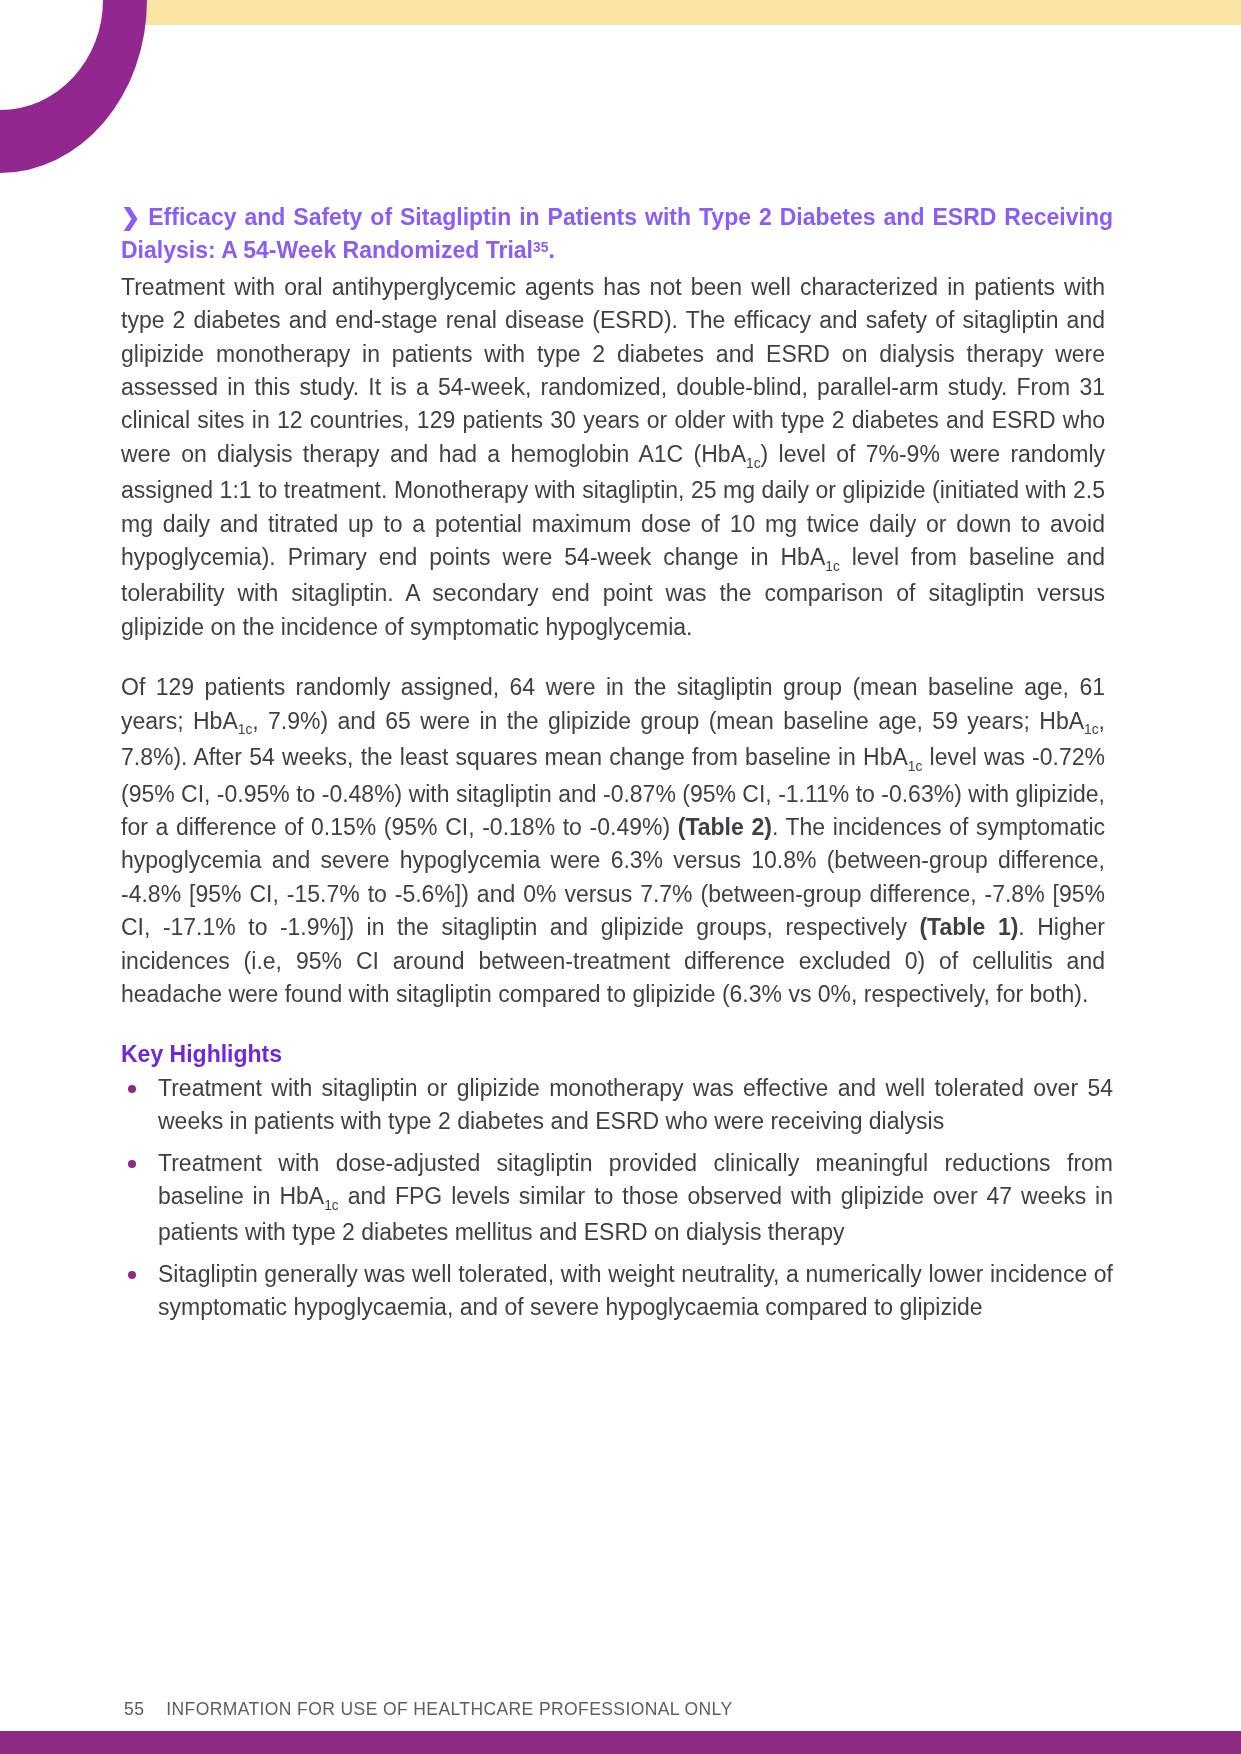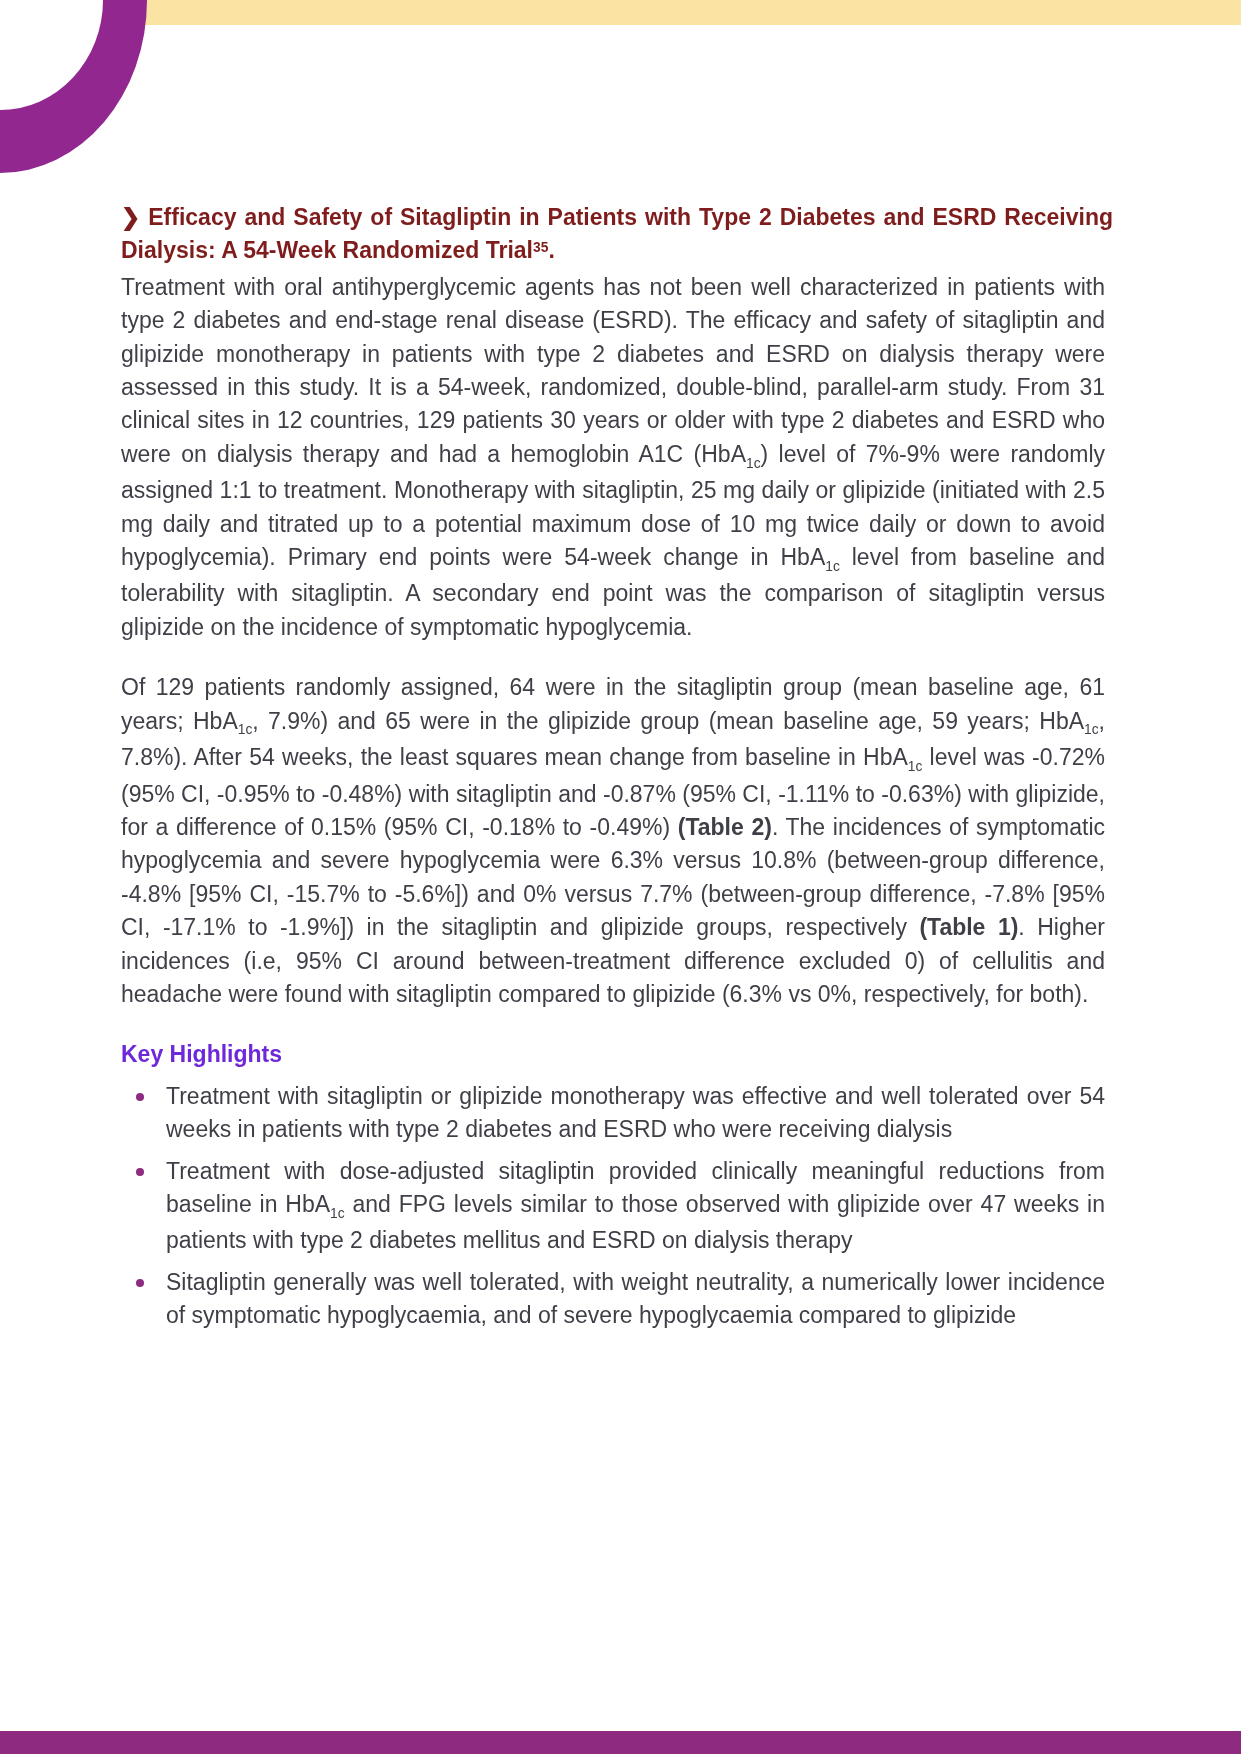--- a/index.html
+++ b/index.html
@@ -32,34 +32,34 @@
     top:201px;
     width:992px;
     color:#3f3f48;
     font-size:23px;
     line-height:33.4px;
     text-align:justify;
   }
   .heading{
     margin:0;
     font-weight:bold;
-    color:#7f1d1d;
+    color:#8b5cf6;
   }
   .para{
     margin:0 8px 27px 0;
   }
   .kh-heading{
     margin:0;
     font-weight:bold;
     color:#6d28d9;
     text-align:left;
   }
   ul.kh-list{
     list-style:none;
-    margin:8px;
+    margin:0;
     padding:0;
   }
   ul.kh-list li{
     position:relative;
     padding-left:37px;
     margin:0 0 8px 0;
   }
   ul.kh-list li .dot{
     position:absolute;
     left:7px;
@@ -127,16 +127,20 @@
         <span><span class="seg-r">Treatment with dose-adjusted sitagliptin provided clinically meaningful reductions from baseline in HbA</span><span class="seg-sub">1c</span><span class="seg-r"> and FPG levels similar to those observed with glipizide over 47 weeks in patients with type 2 diabetes mellitus and ESRD on dialysis therapy</span></span>
       </li>
       <li>
         <span class="dot"></span>
         <span><span class="seg-r">Sitagliptin generally was well tolerated, with weight neutrality, a numerically lower incidence of symptomatic hypoglycaemia, and of severe hypoglycaemia compared to glipizide</span></span>
       </li>
     </ul>
 
   </div>
 
+  <div class="footer">
+    <span>55</span>
+    <span class="notice">INFORMATION FOR USE OF HEALTHCARE PROFESSIONAL ONLY</span>
+  </div>
 
   <div class="bottom-bar"></div>
 
 </div>
 
 </body></html>

